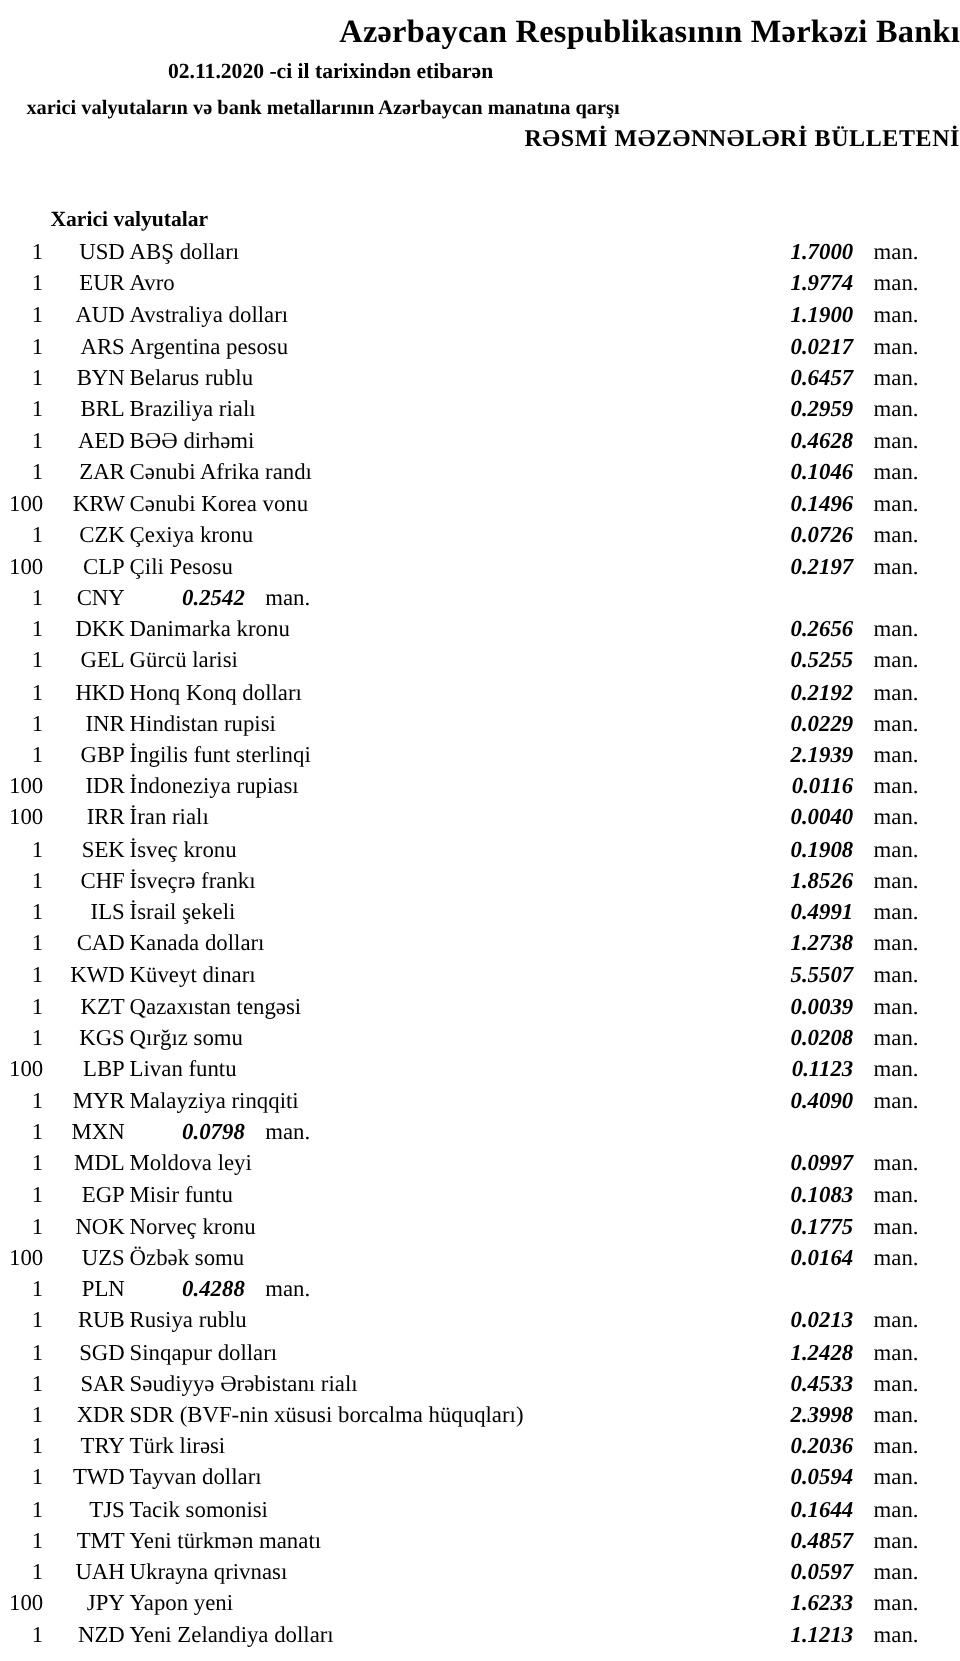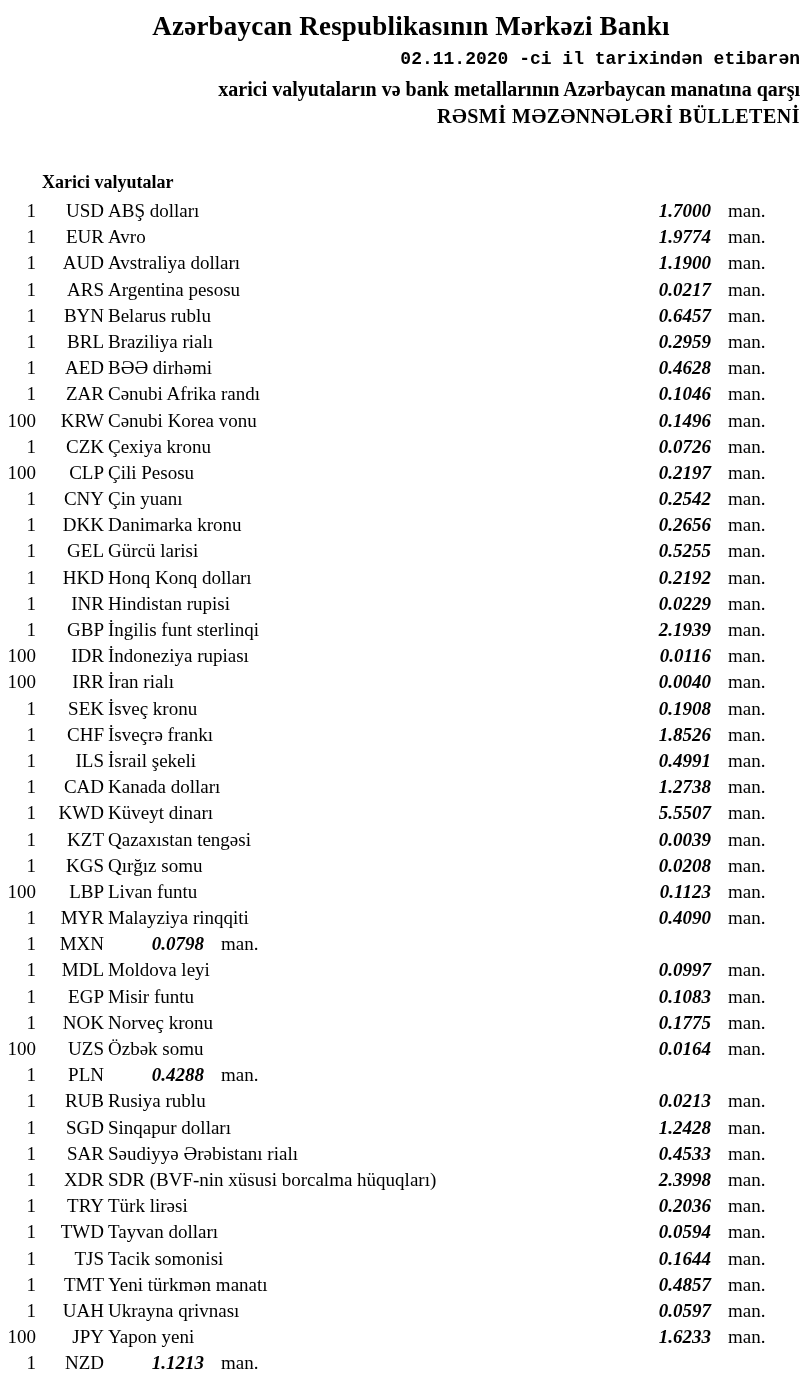--- a/index.html
+++ b/index.html
@@ -20,39 +20,38 @@
     position: relative;
   }
   
   .bank-title {
     margin: 0;
     margin-top: 8px;
     margin-left: 22px;
     font-size: 27px;
     font-weight: bold;
     line-height: 36px;
-    text-align: center;
+    text-align: right;
     letter-spacing: 0.2px;
   }
   .date-line {
     margin-left: 140px;
     margin-top: 2px;
     font-size: 18px;
     font-weight: bold;
     line-height: 27px;
-    text-align: right;
-    font-family: Liberation Mono, monospace;
+    text-align: left;
   }
   .subject-line {
     margin-left: 22px;
     margin-top: 3px;
-    font-size: 20px;
+    font-size: 17px;
     font-weight: bold;
     line-height: 27px;
-    text-align: right;
+    text-align: left;
   }
   .bulletin-line {
     margin-left: 22px;
     font-size: 20px;
     font-weight: bold;
     line-height: 27px;
     text-align: right;
     letter-spacing: 0.5px;
   }
   .section-title {
@@ -203,21 +202,20 @@
     <span class="qty">100</span>
     <span class="code">CLP</span>
     <span class="name">Çili Pesosu</span>
     <span class="rate">0.2197</span>
     <span class="unit">man.</span>
   </div>
 
   <div class="row">
     <span class="qty">1</span>
     <span class="code">CNY</span>
-    <span class="name">Çin yuanı</span>
     <span class="rate">0.2542</span>
     <span class="unit">man.</span>
   </div>
 
   <div class="row">
     <span class="qty">1</span>
     <span class="code">DKK</span>
     <span class="name">Danimarka kronu</span>
     <span class="rate">0.2656</span>
     <span class="unit">man.</span>
@@ -465,18 +463,19 @@
     <span class="qty">100</span>
     <span class="code">JPY</span>
     <span class="name">Yapon yeni</span>
     <span class="rate">1.6233</span>
     <span class="unit">man.</span>
   </div>
 
   <div class="row">
     <span class="qty">1</span>
     <span class="code">NZD</span>
+    <span class="name">Yeni Zelandiya dolları</span>
     <span class="rate">1.1213</span>
     <span class="unit">man.</span>
   </div>
 </div>
 
 </div>
 
 </body></html>

